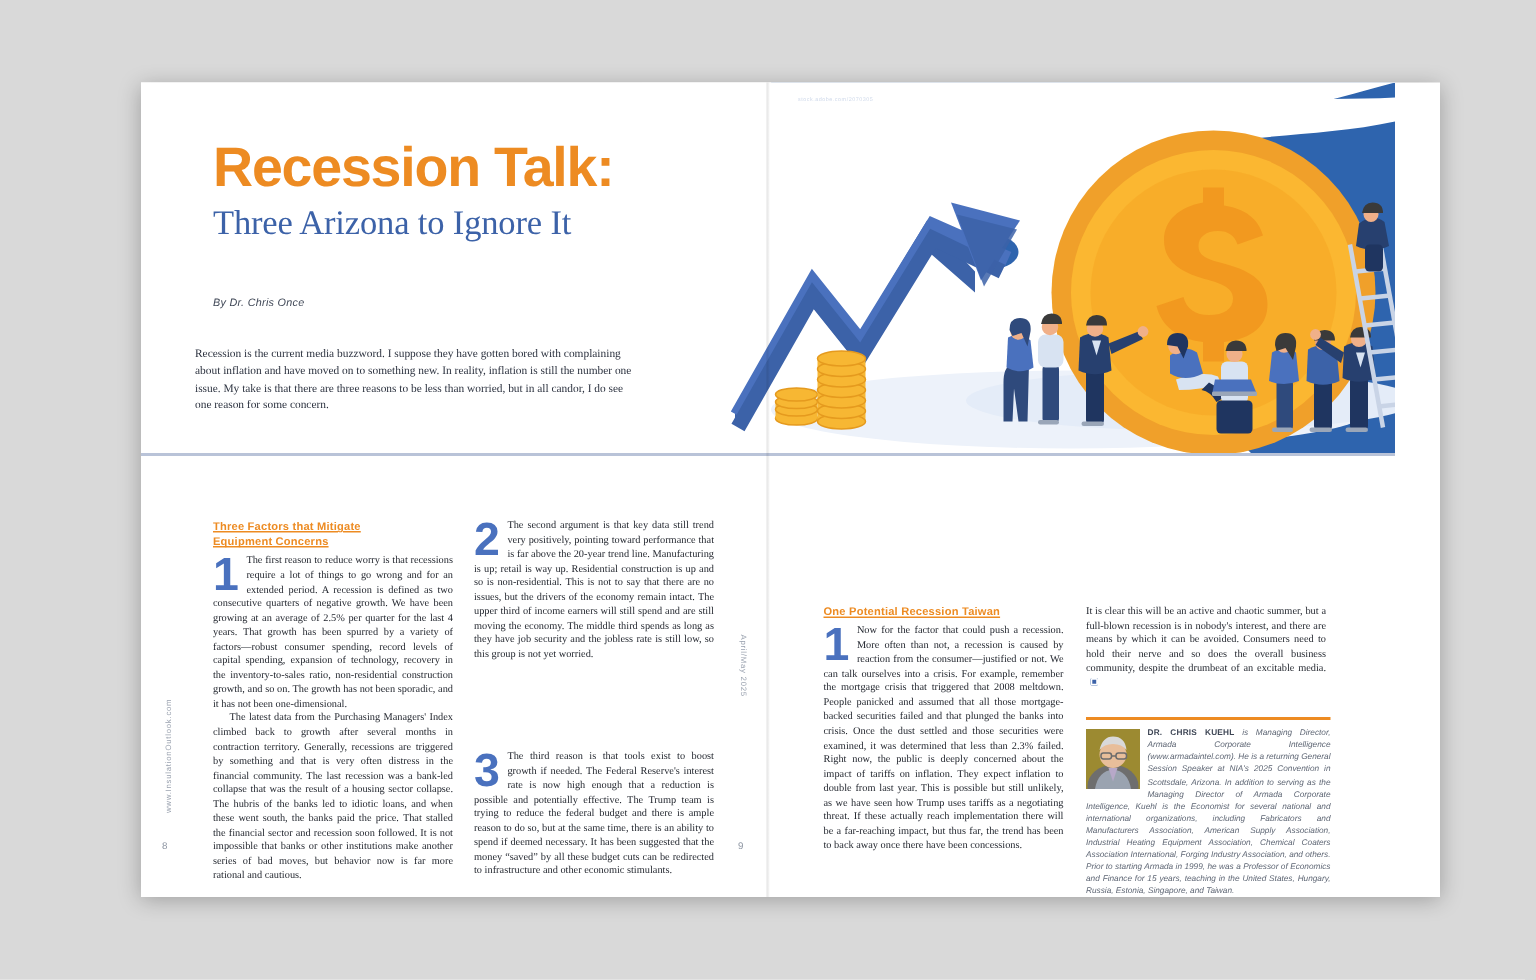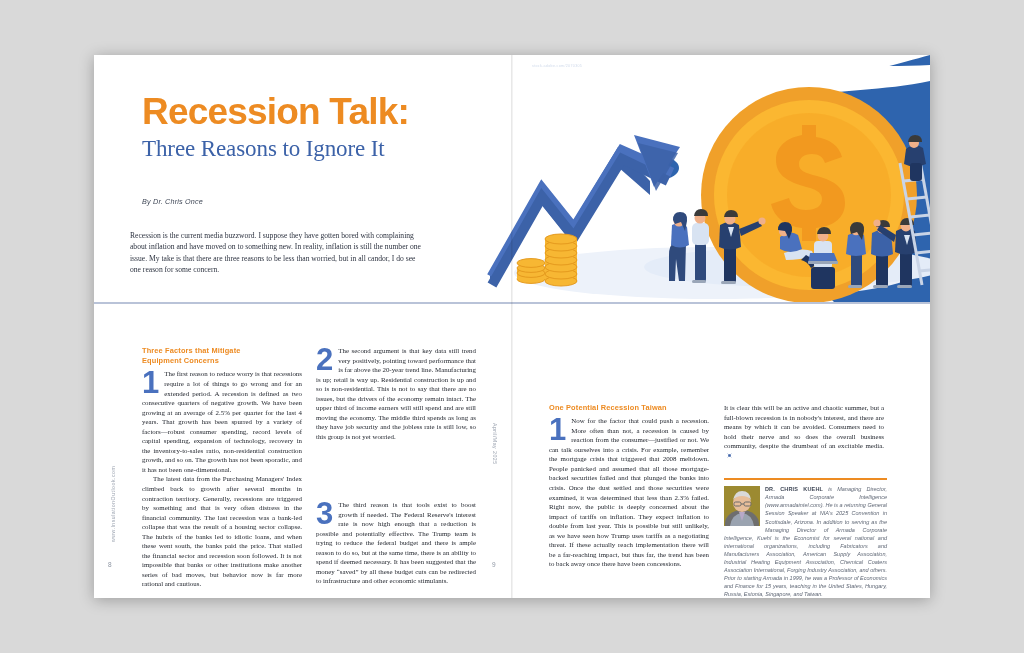--- a/index.html
+++ b/index.html
@@ -1,20 +1,20 @@
 <!DOCTYPE html>
 <html><head>
 <meta charset="utf-8">
 <style>
   html,body{margin:0;padding:0;background:#d9d9d9;}
   body{width:1024px;height:653px;overflow:hidden;font-family:"Liberation Serif",serif;}
 
   
   #spread{position:absolute;left:94px;top:55px;width:836px;height:543px;background:#ffffff;
-          box-shadow:0 2px 14px rgba(0,0,0,.28);}
+          box-shadow:0 2px 14px rgba(0,0,0,.28);padding-left:30px;}
   .page{position:absolute;top:0;height:543px;background:#fff;overflow:hidden;}
   #page-left{left:0;width:418px;}
   #page-right{left:418px;width:418px;}
   #gutter{position:absolute;left:417px;top:0;width:2px;height:543px;
           background:linear-gradient(90deg,rgba(0,0,0,.11),rgba(0,0,0,.03));}
 
   
   #hero{position:absolute;left:0;top:0;width:836px;height:247px;overflow:hidden;}
   #hero svg{display:block;}
   #credit{position:absolute;left:438px;top:9px;font-family:"Liberation Sans",sans-serif;
@@ -28,21 +28,21 @@
   #byline{position:absolute;left:48px;top:142px;font-family:"Liberation Sans",sans-serif;
           font-style:italic;font-size:7.2px;color:#3f4756;letter-spacing:.2px;}
   #deck{position:absolute;left:36px;top:163px;width:296px;font-size:7.6px;line-height:11.4px;
         color:#2d3340;text-align:left;margin-top:12px;}
 
   
   #rule{position:absolute;left:0;top:247px;width:836px;height:1.6px;background:#b9c3d8;}
 
   
   .kicker{font-family:"Liberation Sans",sans-serif;font-weight:bold;font-size:7.4px;
-          line-height:10.2px;color:#ED8B22;letter-spacing:.15px;margin:0 0 3px 0;}
+          line-height:10.2px;color:#ED8B22;letter-spacing:.15px;margin:0 0 3px 0;text-decoration:underline;}
   .col{position:absolute;font-size:6.9px;line-height:9.55px;color:#23272f;text-align:justify;}
   .col p{margin:0;text-indent:11px;}
   .col p.first{text-indent:0;}
   .dropnum{float:left;font-family:"Liberation Sans",sans-serif;font-weight:bold;
            font-size:31px;line-height:25px;color:#4A71BE;margin:1px 5px 0 0;}
 
   #c1{left:48px;top:291px;width:160px;}
   #c2{left:222px;top:291px;width:160px;}
   #c3{left:222px;top:445px;width:160px;}
   #c4{left:455px;top:348px;width:160px;}
@@ -237,21 +237,21 @@
           <circle cx="820" cy="88" r="5" fill="#F0B089"></circle>
           <path d="M814,87 q1,-7 7,-7 q7,0 7,7 z" fill="#3A3A3A"></path>
         </g>
       </g>
     </svg>
     <div id="credit">stock.adobe.com/2070305</div>
   </div>
 
   <div id="title-main">Recession Talk:</div>
   <div id="title-sub">
-    <div>Three Reasons to Ignore It</div>
+    <div>Three Arizona to Ignore It</div>
   </div>
   <div id="byline">By Dr. Chris Once</div>
   <div id="deck">Recession is the current media buzzword. I suppose they have gotten bored with complaining about inflation and have moved on to something new. In reality, inflation is still the number one issue. My take is that there are three reasons to be less than worried, but in all candor, I do see one reason for some concern.</div>
 
   <div id="rule"></div>
 
   <div class="col" id="c1">
     <div class="kicker">
       <div>Three Factors that Mitigate</div>
       <div>Equipment Concerns</div>

